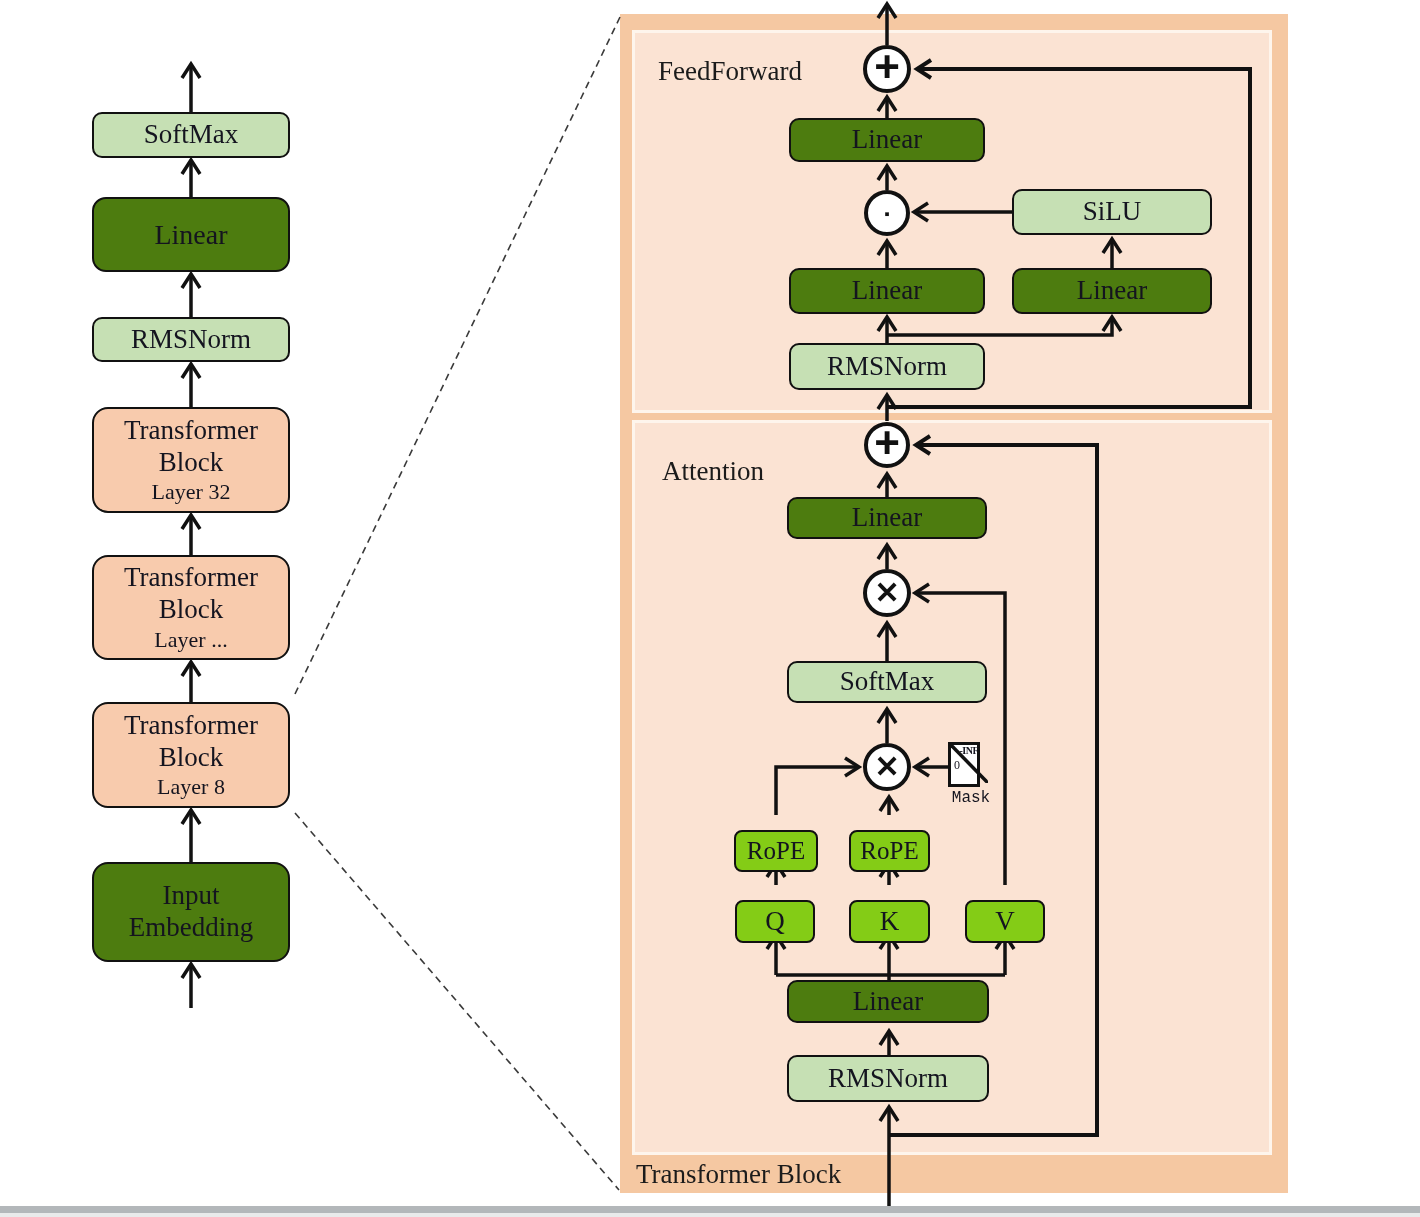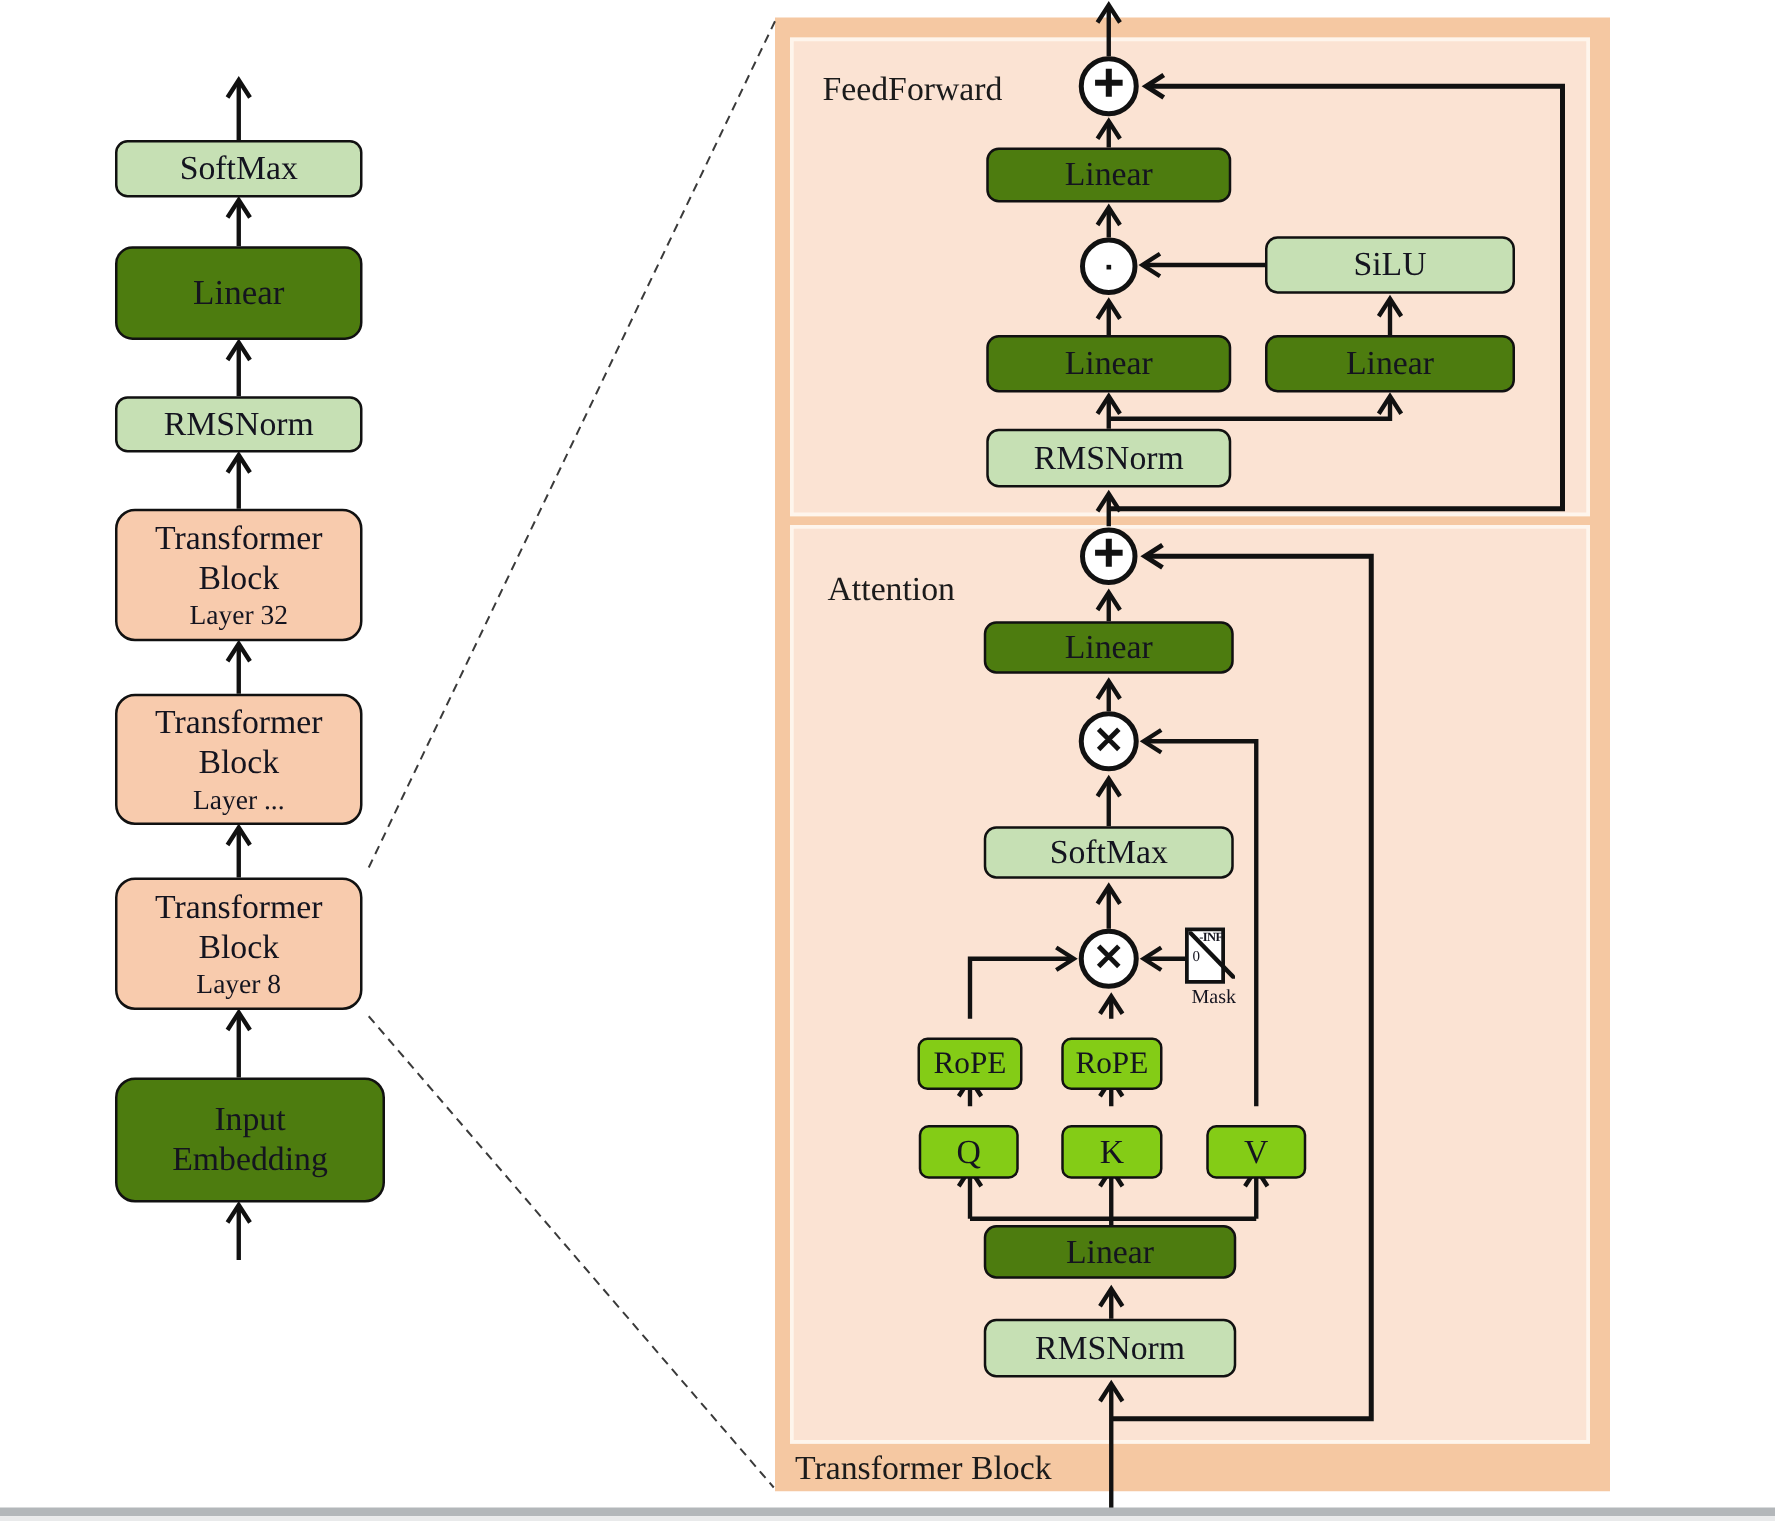--- a/index.html
+++ b/index.html
@@ -23,21 +23,21 @@
           font-family:"Liberation Sans",sans-serif;font-weight:bold;color:#111;}
   .sec-label{position:absolute;font-size:27px;color:#1b1b1b;z-index:2;}
   .plus{font-size:44px;line-height:1;margin-top:-4px;}
   .cross{font-size:30px;line-height:1;}
   .dot{font-size:15px;line-height:1;}
   #mask-box{position:absolute;left:948px;top:742px;width:32px;height:45px;background:#fff;
             border:3.5px solid #111;box-sizing:border-box;z-index:2;}
   #mask-box .neginf{position:absolute;top:0px;right:-1px;font-size:10px;font-weight:bold;letter-spacing:-0.5px;}
   #mask-box .zero{position:absolute;left:3px;top:13px;font-size:12px;}
   #mask-label{position:absolute;left:940px;top:789px;width:62px;text-align:center;font-size:16px;
-              font-family:Liberation Serif, serif;z-index:2;}
+              font-family:Liberation Mono, monospace;z-index:2;}
   #bottom-bar{position:absolute;left:0;top:1206px;width:1420px;height:7px;background:#b3b7ba;z-index:3;}
   #bottom-bar2{position:absolute;left:0;top:1213px;width:1420px;height:4px;background:#e9eaeb;z-index:3;}
 </style>
 </head>
 <body>
 
 <div id="canvas">
 
   <div class="panel-outer"></div>
   <div class="panel-inner" id="ff-inner"></div>
@@ -149,21 +149,21 @@
   <div class="box orange r16" style="left:92px;top:555px;width:198px;height:105px;">
     <span>Transformer</span>
     <span>Block</span>
     <span class="sub">Layer ...</span>
   </div>
   <div class="box orange r16" style="left:92px;top:702px;width:198px;height:106px;">
     <span>Transformer</span>
     <span>Block</span>
     <span class="sub">Layer 8</span>
   </div>
-  <div class="box blue r16" style="left:92px;top:862px;width:216px;height:100px;">
+  <div class="box blue r16" style="left:92px;top:862px;width:198px;height:100px;">
     <span>Input</span>
     <span>Embedding</span>
   </div>
 
   <div class="sec-label" style="left:658px;top:56px;">FeedForward</div>
   <div class="sec-label" style="left:662px;top:456px;">Attention</div>
   <div class="sec-label" style="left:636px;top:1159px;">Transformer Block</div>
 
   <div class="box blue r10" style="left:789px;top:118px;width:196px;height:44px;">
     <span>Linear</span>

